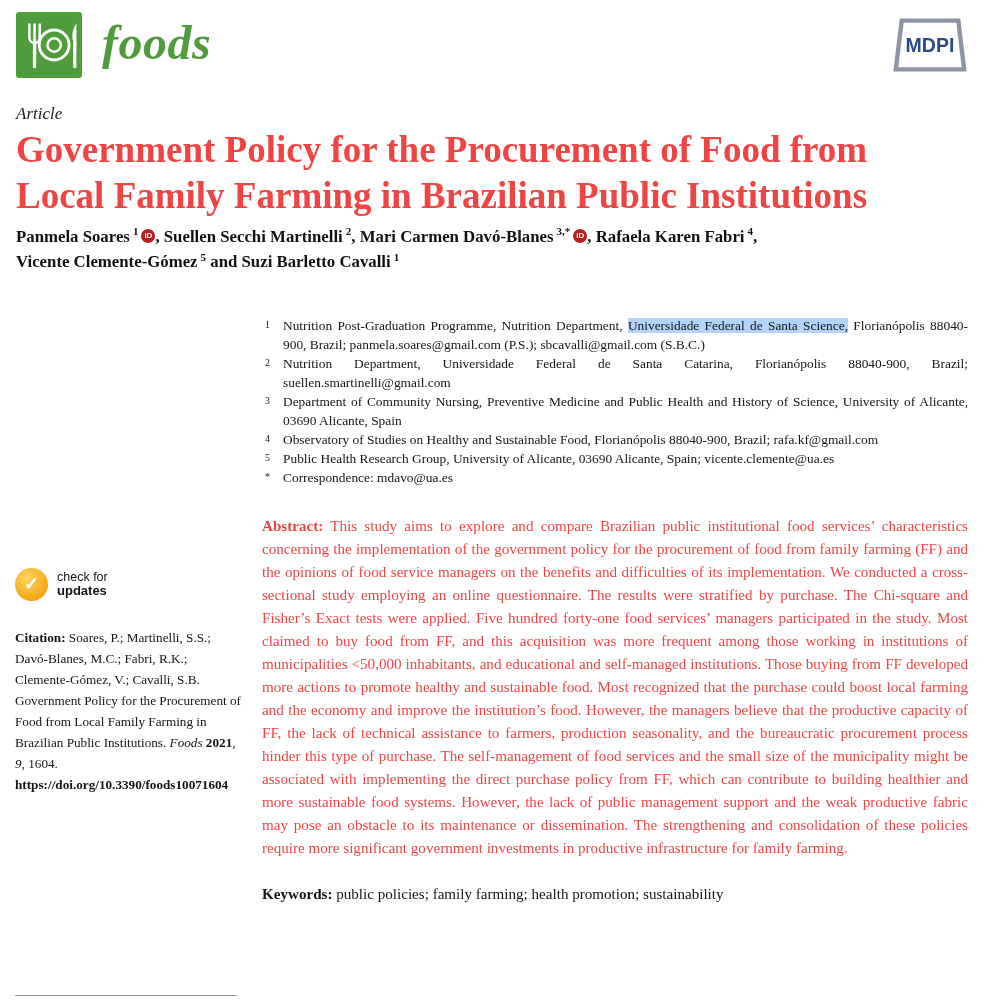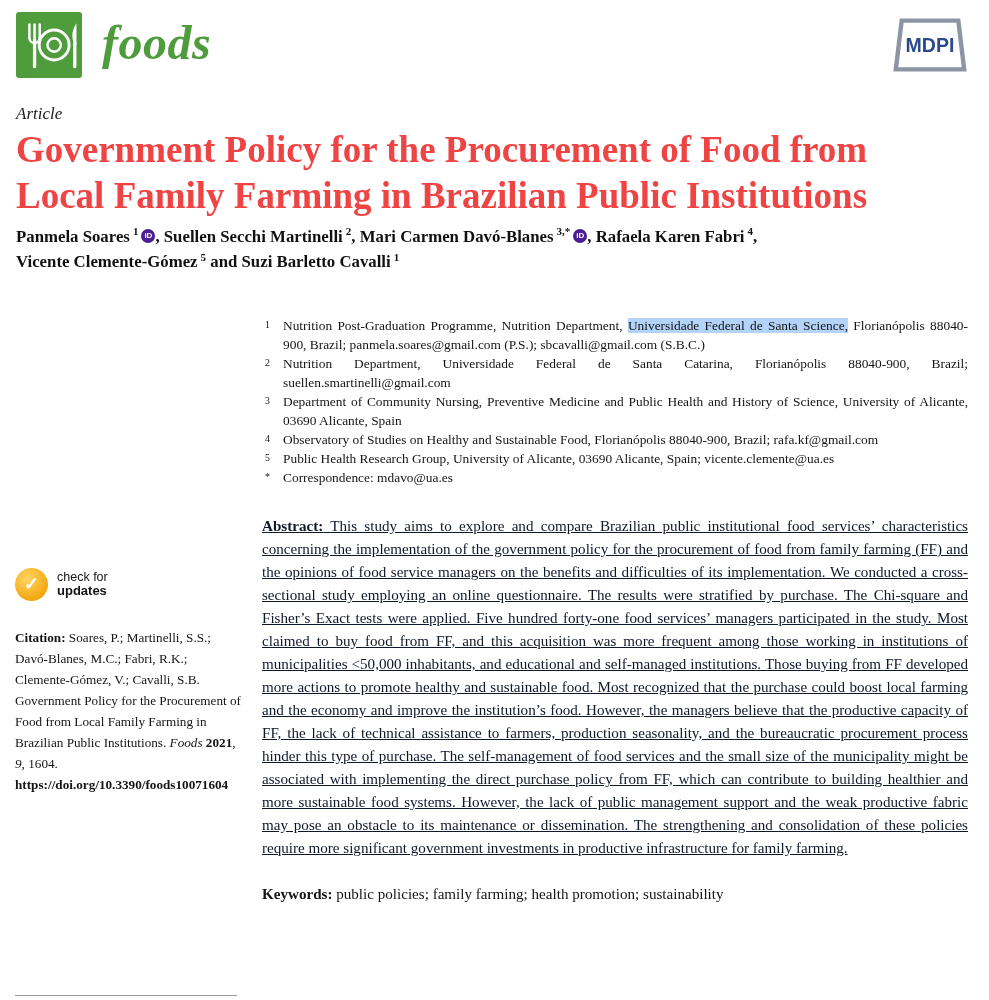--- a/index.html
+++ b/index.html
@@ -29,31 +29,31 @@
     position:absolute; left:16px; top:127px; width:905px; margin:0;
     font-size:37px; line-height:1.24; font-weight:700; color:#ef4444;
   }
   .authors {
     position:absolute; left:16px; top:223px; width:950px;
     font-size:16.8px; font-weight:700; line-height:1.5; color:#111;
   }
   .authors sup { font-size:11px; margin-left:3px; font-weight:700; }
   .orcid {
     display:inline-block; width:14px; height:14px; border-radius:50%;
-    background:#4c1d95; color:#fff; text-align:center;
+    background:#b91c1c; color:#fff; text-align:center;
     font:700 8px/14px "Liberation Sans", sans-serif;
     vertical-align:4px; margin-left:3px; cursor:pointer;
   }
 
   
   .right-col { position:absolute; left:262px; top:316px; width:706px; }
   .aff { position:relative; padding-left:21px; font-size:13.4px; line-height:19px; text-align:justify; color:#141414; }
   .aff-num { position:absolute; left:3px; top:-1px; font-size:9.8px; }
   .hl { background:#b3d3f8; }
-  .abstract { margin:28px 0 0; font-size:15.1px; line-height:23px; text-align:justify; color:#0f172a;text-decoration:underline; }
+  .abstract { margin:28px 0 0; font-size:15.1px; line-height:23px; text-align:justify; color:#ef4444; }
   .keywords { margin:26px 0 0; font-size:15.1px; color:#141414; }
 
   
   .sidebar { position:absolute; left:15px; top:568px; width:226px; font-size:13.2px; color:#141414; }
   .check-badge { display:flex; align-items:center; gap:9px; cursor:pointer; width:130px; }
   .check-circle {
     width:33px; height:33px; border-radius:50%; flex:0 0 33px;
     background:radial-gradient(circle at 38% 32%, #ffd563, #f2a50c 75%);
     color:#fff; display:flex; align-items:center; justify-content:center;
     font:700 18px/33px "Liberation Sans", sans-serif;

